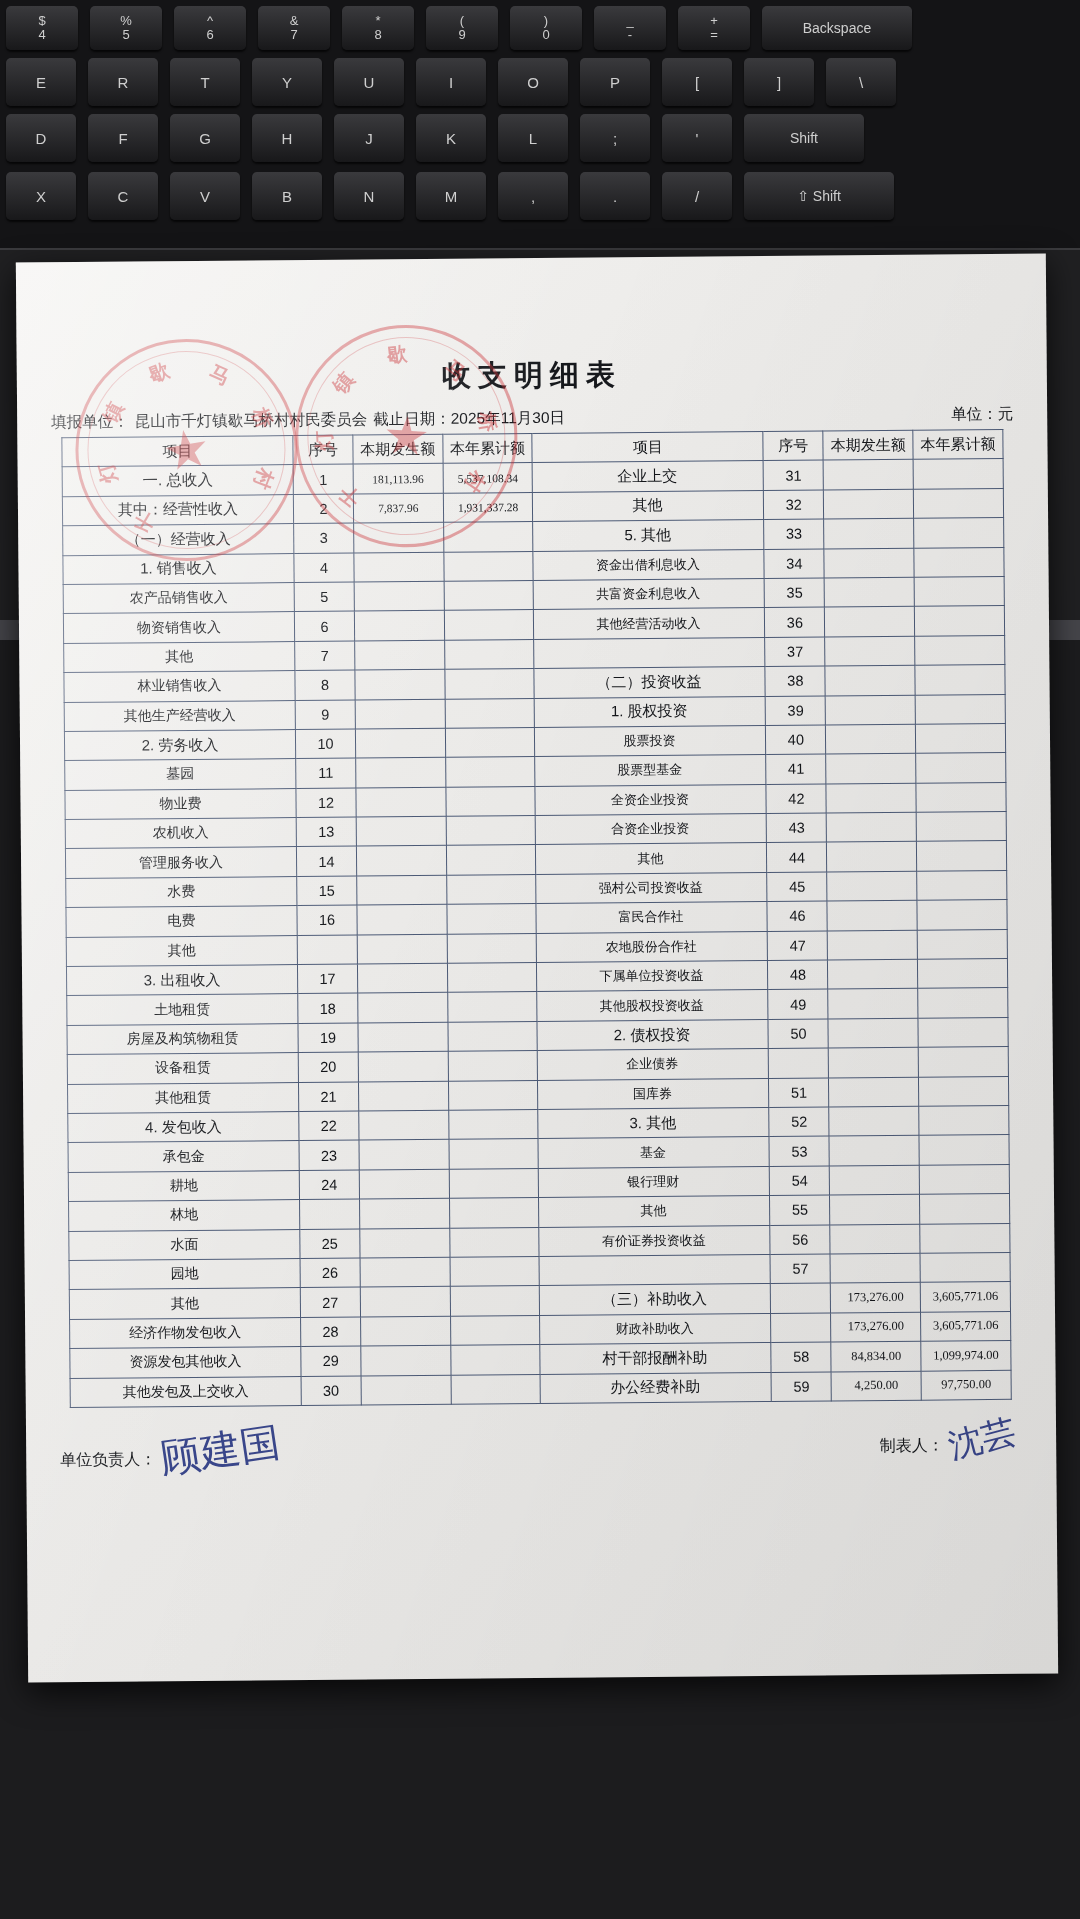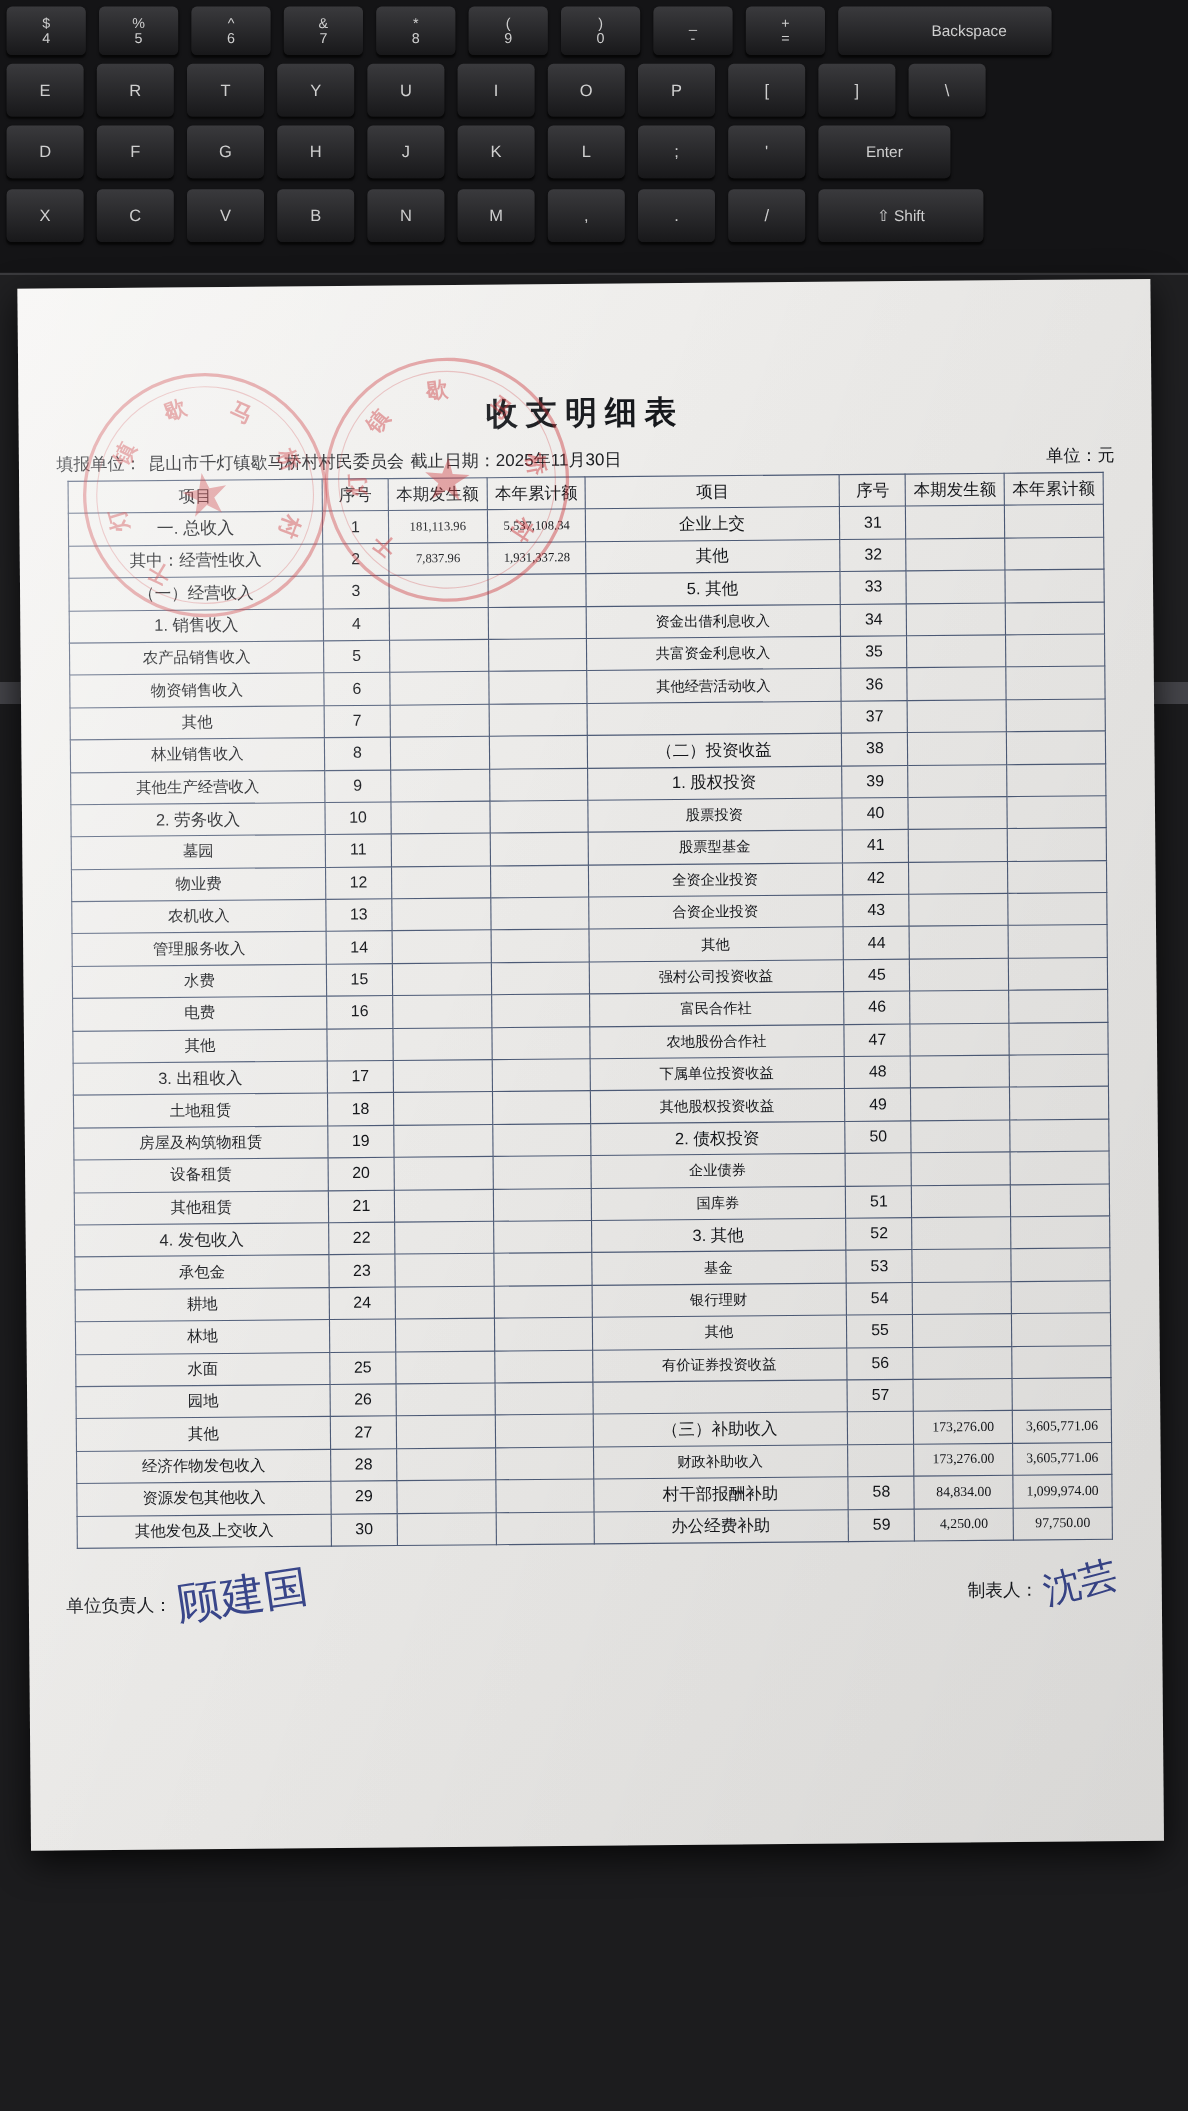--- a/index.html
+++ b/index.html
@@ -149,21 +149,21 @@
       </div>
       <div class="key" style="width: 72px; height: 44px;">
         <div style="line-height:1.05;font-size:13px;text-align:center">)<br>0</div>
       </div>
       <div class="key" style="width: 72px; height: 44px;">
         <div style="line-height:1.05;font-size:13px;text-align:center">_<br>-</div>
       </div>
       <div class="key" style="width: 72px; height: 44px;">
         <div style="line-height:1.05;font-size:13px;text-align:center">+<br>=</div>
       </div>
-      <div class="key" style="width: 150px; height: 44px; font-size: 14px; padding-left: 44px;">Backspace</div>
+      <div class="key" style="width: 150px; height: 44px; font-size: 14px;">Backspace</div>
     </div>
   <div class="krow" style="top:58px;height:52px;">
       <div class="key" style="width: 70px; height: 48px;">E</div>
       <div class="key" style="width: 70px; height: 48px;">R</div>
       <div class="key" style="width: 70px; height: 48px;">T</div>
       <div class="key" style="width: 70px; height: 48px;">Y</div>
       <div class="key" style="width: 70px; height: 48px;">U</div>
       <div class="key" style="width: 70px; height: 48px;">I</div>
       <div class="key" style="width: 70px; height: 48px;">O</div>
       <div class="key" style="width: 70px; height: 48px;">P</div>
@@ -174,21 +174,21 @@
   <div class="krow" style="top:114px;height:52px;">
       <div class="key" style="width: 70px; height: 48px;">D</div>
       <div class="key" style="width: 70px; height: 48px;">F</div>
       <div class="key" style="width: 70px; height: 48px;">G</div>
       <div class="key" style="width: 70px; height: 48px;">H</div>
       <div class="key" style="width: 70px; height: 48px;">J</div>
       <div class="key" style="width: 70px; height: 48px;">K</div>
       <div class="key" style="width: 70px; height: 48px;">L</div>
       <div class="key" style="width: 70px; height: 48px;">;</div>
       <div class="key" style="width: 70px; height: 48px;">'</div>
-      <div class="key" style="width: 120px; height: 48px; font-size: 14px;">Enter</div>
+      <div class="key" style="width: 120px; height: 48px; font-size: 14px;">Shift</div>
     </div>
   <div class="krow" style="top:172px;height:52px;">
       <div class="key" style="width: 70px; height: 48px;">X</div>
       <div class="key" style="width: 70px; height: 48px;">C</div>
       <div class="key" style="width: 70px; height: 48px;">V</div>
       <div class="key" style="width: 70px; height: 48px;">B</div>
       <div class="key" style="width: 70px; height: 48px;">N</div>
       <div class="key" style="width: 70px; height: 48px;">M</div>
       <div class="key" style="width: 70px; height: 48px;">,</div>
       <div class="key" style="width: 70px; height: 48px;">.</div>

